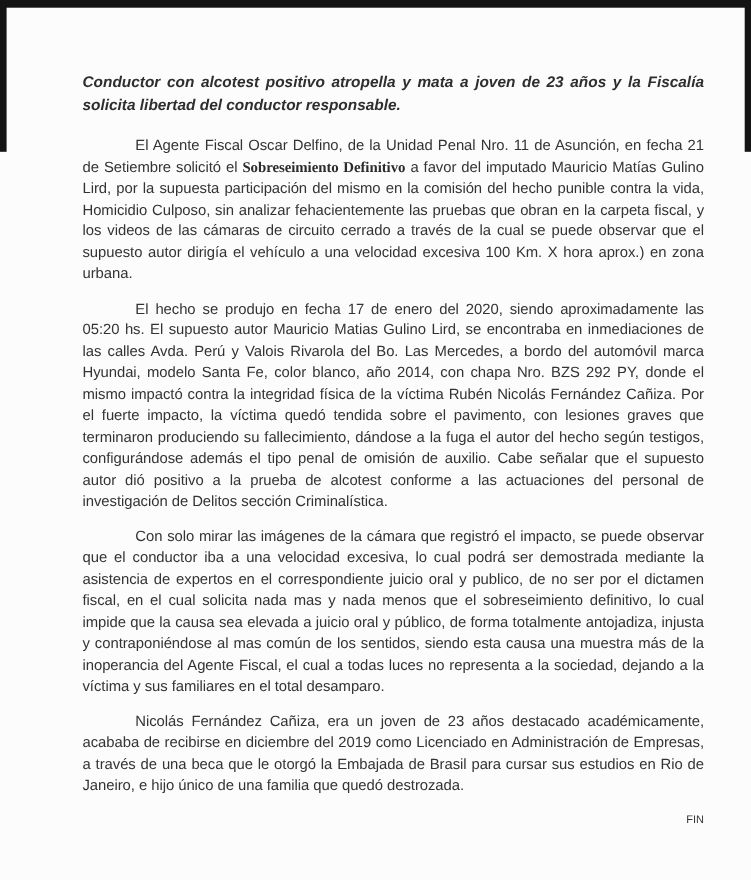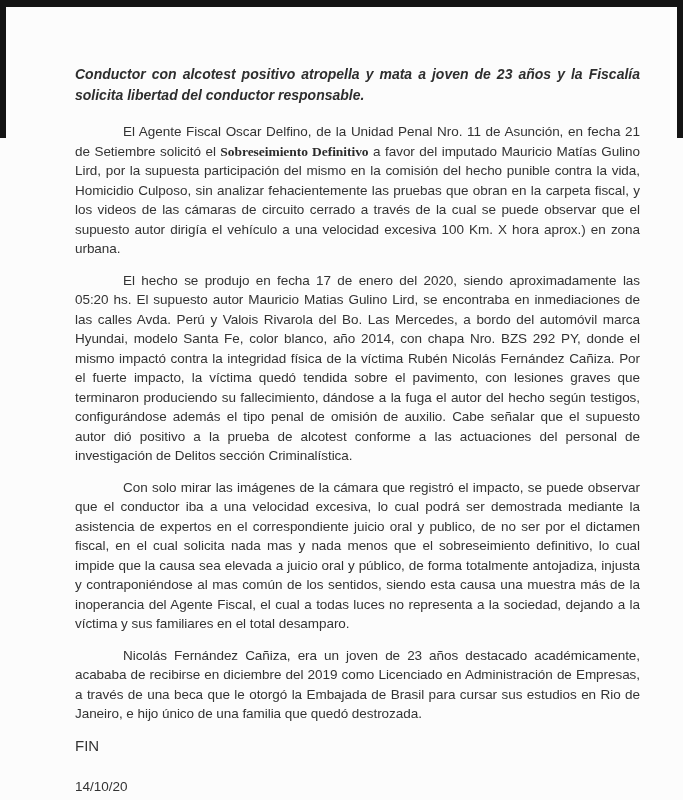--- a/index.html
+++ b/index.html
@@ -45,23 +45,24 @@
     text-indent: 48px;
     margin: 0 0 12px 0;
     letter-spacing: -0.05px;
   }
   .para strong {
     font-weight: bold;
     color: #2b2b2b;
     font-family: Liberation Serif, serif;
   }
   .fin {
-    font-size: 15px;
+    font-size: 10px;
     line-height: 19.5px;
     margin: 12px 0 0 0;
+    text-align: right;
   }
   .doc-date {
     font-size: 13.5px;
     line-height: 19.5px;
     margin: 22px 0 0 0;
   }
 </style>
 </head>
 <body>
 
@@ -76,15 +77,14 @@
   <p class="para"><span>El Agente Fiscal Oscar Delfino, de la Unidad Penal Nro. 11 de Asunción, en fecha 21 de Setiembre solicitó el </span><strong>Sobreseimiento Definitivo</strong><span> a favor del imputado Mauricio Matías Gulino Lird, por la supuesta participación del mismo en la comisión del hecho punible contra la vida, Homicidio Culposo, sin analizar fehacientemente las pruebas que obran en la carpeta fiscal, y los videos de las cámaras de circuito cerrado a través de la cual se puede observar que el supuesto autor dirigía el vehículo a una velocidad excesiva 100 Km. X hora aprox.) en zona urbana.</span></p>
 
   <p class="para">El hecho se produjo en fecha 17 de enero del 2020, siendo aproximadamente las 05:20 hs. El supuesto autor Mauricio Matias Gulino Lird, se encontraba en inmediaciones de las calles Avda. Perú y Valois Rivarola del Bo. Las Mercedes, a bordo del automóvil marca Hyundai, modelo Santa Fe, color blanco, año 2014, con chapa Nro. BZS 292 PY, donde el mismo impactó contra la integridad física de la víctima Rubén Nicolás Fernández Cañiza. Por el fuerte impacto, la víctima quedó tendida sobre el pavimento, con lesiones graves que terminaron produciendo su fallecimiento, dándose a la fuga el autor del hecho según testigos, configurándose además el tipo penal de omisión de auxilio. Cabe señalar que el supuesto autor dió positivo a la prueba de alcotest conforme a las actuaciones del personal de investigación de Delitos sección Criminalística.</p>
 
   <p class="para">Con solo mirar las imágenes de la cámara que registró el impacto, se puede observar que el conductor iba a una velocidad excesiva, lo cual podrá ser demostrada mediante la asistencia de expertos en el correspondiente juicio oral y publico, de no ser por el dictamen fiscal, en el cual solicita nada mas y nada menos que el sobreseimiento definitivo, lo cual impide que la causa sea elevada a juicio oral y público, de forma totalmente antojadiza, injusta y contraponiéndose al mas común de los sentidos, siendo esta causa una muestra más de la inoperancia del Agente Fiscal, el cual a todas luces no representa a la sociedad, dejando a la víctima y sus familiares en el total desamparo.</p>
 
   <p class="para">Nicolás Fernández Cañiza, era un joven de 23 años destacado académicamente, acababa de recibirse en diciembre del 2019 como Licenciado en Administración de Empresas, a través de una beca que le otorgó la Embajada de Brasil para cursar sus estudios en Rio de Janeiro, e hijo único de una familia que quedó destrozada.</p>
 
   <p class="fin">FIN</p>
 
-  <p class="doc-date">14/10/20</p>
 
 </div>
 
 </body></html>

